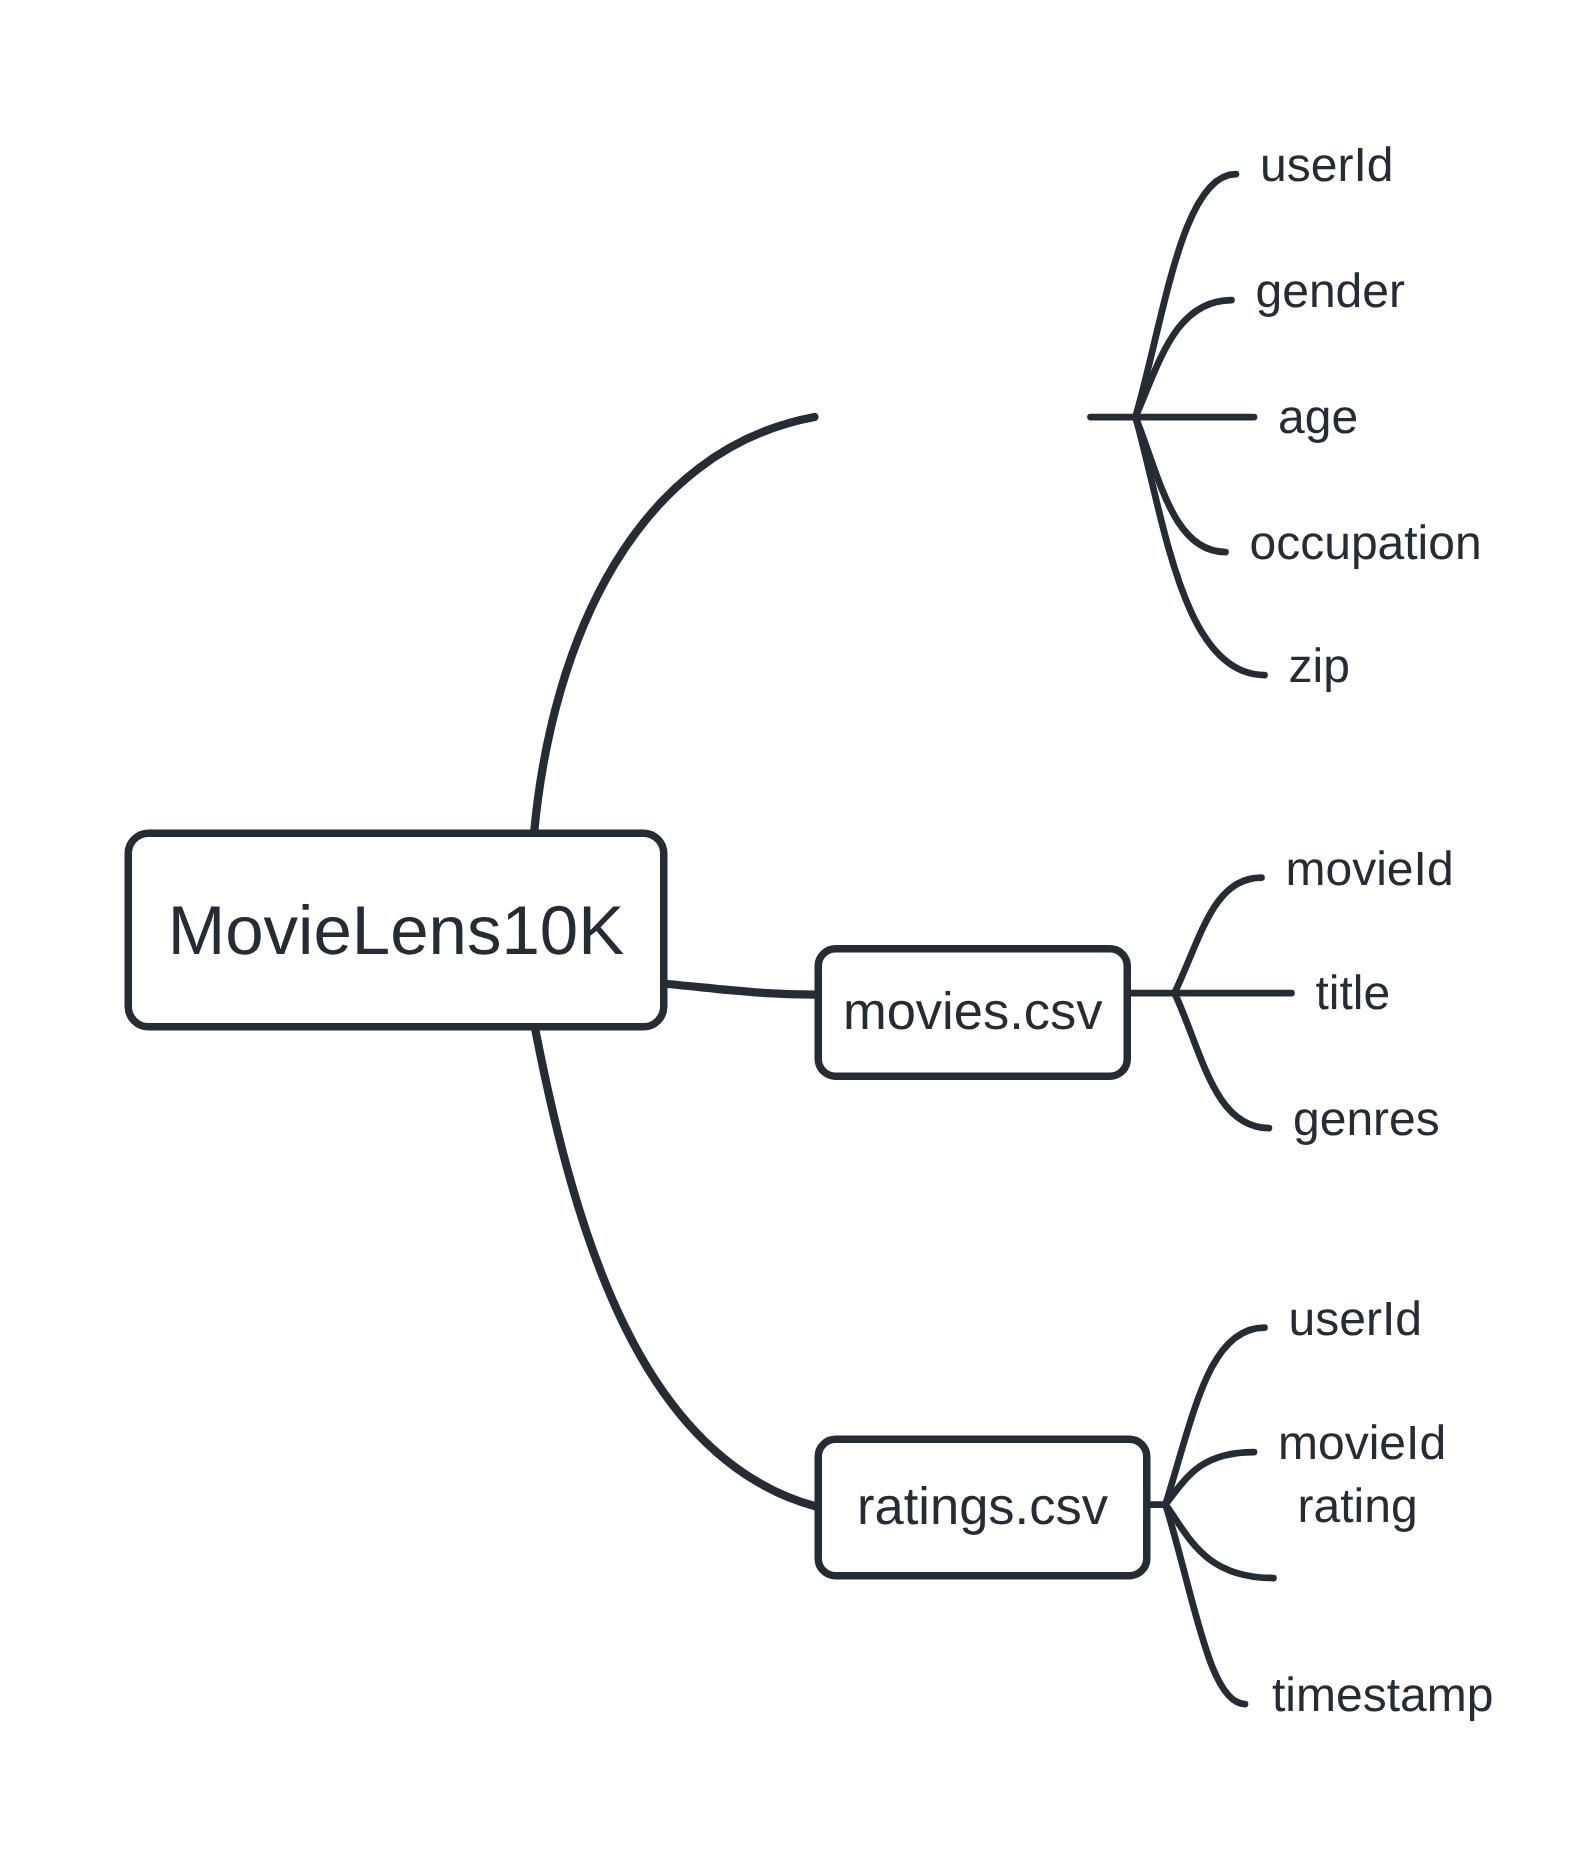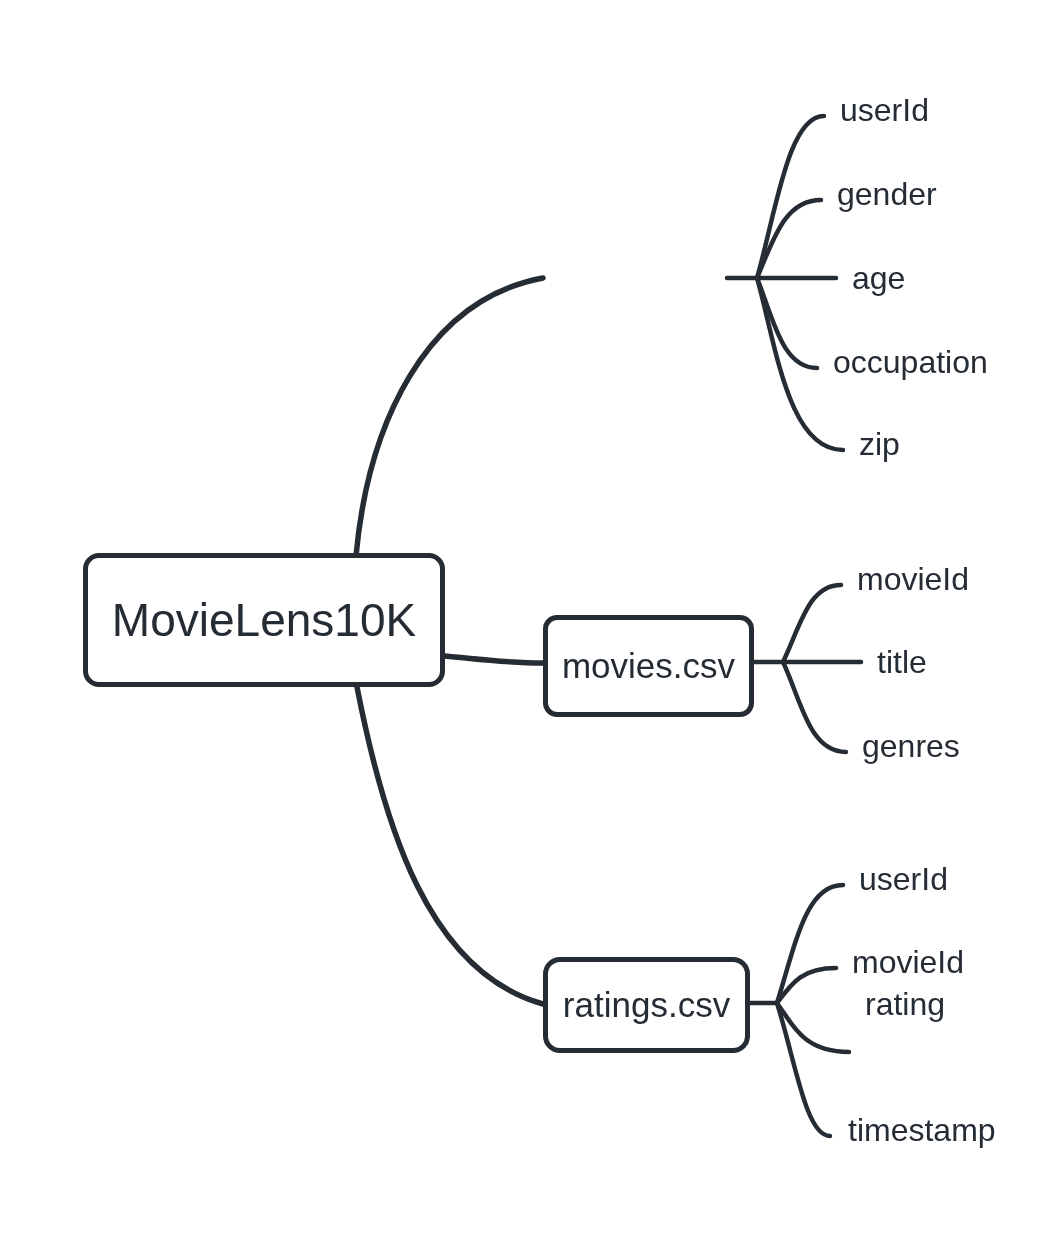--- a/index.html
+++ b/index.html
@@ -45,22 +45,22 @@
     left: 83px; top: 553px;
     width: 362px; height: 134px;
     border-radius: 16px;
     font-size: 46px;
   }
   .node-file {
     border-radius: 14px;
     font-size: 35px;
   }
   .node-users   { left: 543px; top: 232px; width: 184px; height: 92px; }
-  .node-movies  { left: 543px; top: 615px; width: 211px; height: 102px; }
-  .node-ratings { left: 543px; top: 957px; width: 207px; height: 96px; border-radius: 17px; }
+  .node-movies  { left: 543px; top: 630px; width: 211px; height: 90px; }
+  .node-ratings { left: 543px; top: 957px; width: 224px; height: 96px; }
   .leaf {
     position: absolute;
     transform: translateY(-50%);
     font-size: 32px;
     line-height: 1.2;
     color: var(--ink);
     white-space: nowrap;
   }
 </style>
 </head>

